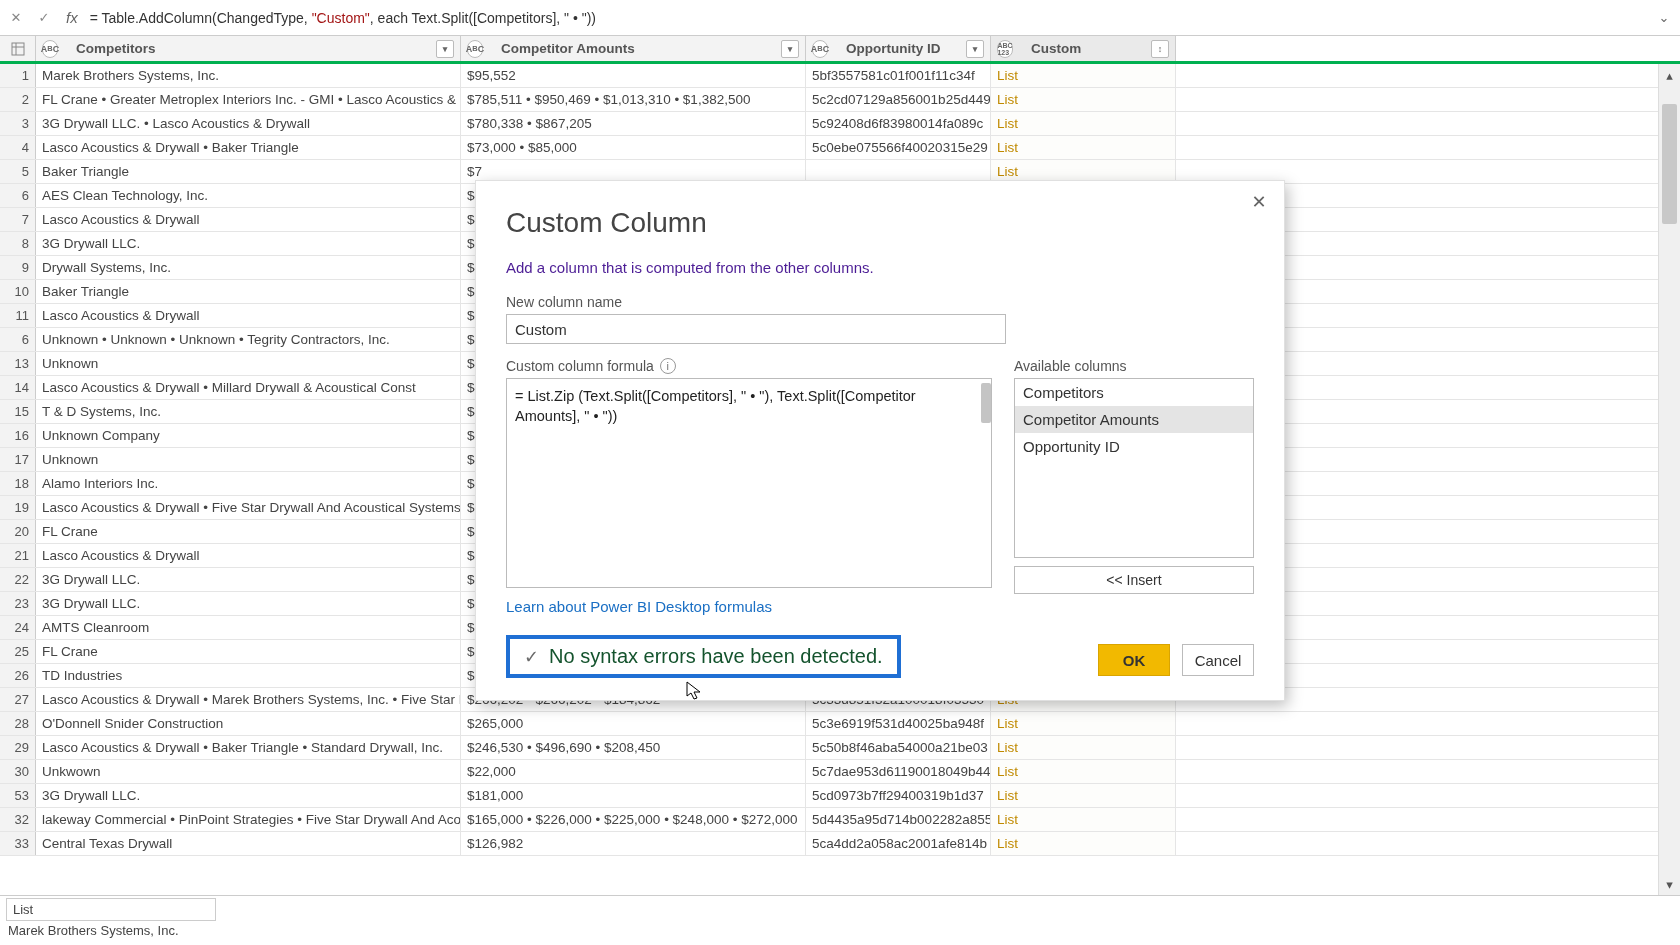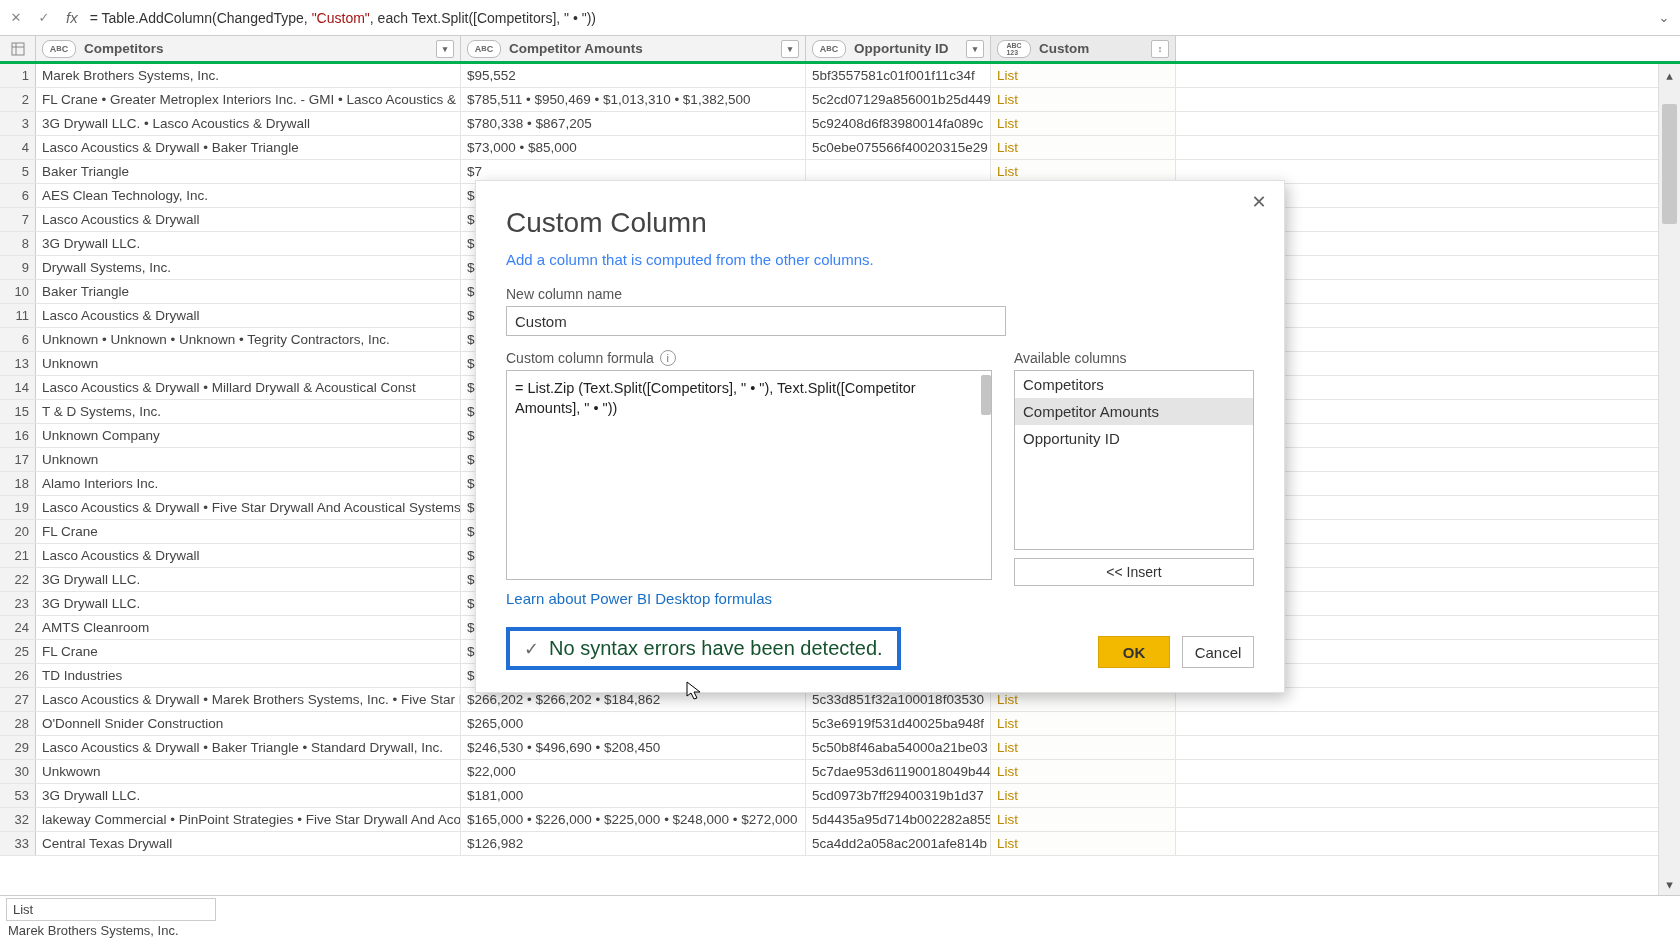--- a/index.html
+++ b/index.html
@@ -11,21 +11,21 @@
 .fx-label { font-style: italic; color: #666; font-size: 15px; padding: 0 4px; }
 .formula-text { flex: 1; font-family: Consolas, monospace; font-size: 14px; color: #333; }
 .formula-text .kw { color: #a31515; }
 .formula-expand { width: 20px; color: #666; text-align: center; }
 
 
 .grid { position: relative; }
 .grid-header { display: flex; height: 28px; border-bottom: 3px solid #00b050; }
 .row-corner { width: 36px; border-right: 1px solid #ccc; background: #f3f3f3; display:flex; align-items:center; justify-content:center; }
 .col-header { display: flex; align-items: center; background: #f3f3f3; border-right: 1px solid #ccc; padding: 0 6px; font-weight: 600; color: #555; font-size: 13.5px; }
-.col-header .type-icon { width: 34px; height: 18px; display:inline-flex; align-items:center; justify-content:center; margin-right: 8px; border:1px solid #bbb; border-radius:8px; font-size:9px; color:#666; background:#fff;}
+.col-header .type-icon { width: 16px; height: 18px; display:inline-flex; align-items:center; justify-content:center; margin-right: 18px; border:1px solid #bbb; border-radius:8px; font-size:9px; color:#666; background:#fff;}
 .col-header .drop { margin-left: auto; width: 18px; height: 18px; border:1px solid #bbb; border-radius:2px; display:flex; align-items:center; justify-content:center; font-size:9px; color:#666; background:#fff;}
 .col-header.custom { background: #eaeaea; }
 .c1 { width: 425px; }
 .c2 { width: 345px; }
 .c3 { width: 185px; }
 .c4 { width: 185px; }
 
 
 .grid-body { }
 .grid-row { display: flex; height: 24px; border-bottom: 1px solid #e5e5e5; }
@@ -41,22 +41,22 @@
 
 
 .vscroll { position:absolute; right:0; top:64px; bottom:50px; width:22px; background:#f0f0f0; border-left:1px solid #ddd; }
 .vscroll .up, .vscroll .down { height:22px; display:flex; align-items:center; justify-content:center; color:#555; }
 .vscroll .thumb { position:absolute; left:3px; right:3px; top:40px; height:120px; background:#c8c8c8; border-radius:2px; }
 
 
 .modal { position:absolute; left:475px; top:180px; width:810px; background:#fff; box-shadow: 3px 5px 14px rgba(0,0,0,.25); border:1px solid #e0e0e0; }
 .modal .close { position:absolute; right:14px; top:10px; width:22px; height:22px; display:flex; align-items:center; justify-content:center; color:#666; font-size:18px; cursor:pointer;}
 .modal-inner { padding: 26px 30px 22px 30px; }
-.modal h1 { font-size: 28px; font-weight: 400; color: #444; margin-bottom: 12px; }
-.modal .desc { font-size: 15px; color: #3b82f6; margin-bottom: 18px; }
+.modal h1 { font-size: 28px; font-weight: 400; color: #444; margin-bottom: 20px; }
+.modal .desc { font-size: 15px; color: #4c1d95; margin-bottom: 18px; }
 .modal label { font-size: 14px; color: #555; display:block; margin-bottom:4px;}
 .col-name-input { width: 500px; height: 30px; border:1px solid #bbb; padding:0 8px; font-size:15px; color:#333; margin-bottom: 14px;}
 .formula-row { display:flex; gap:22px;justify-content:flex-end; }
 .formula-col { flex:1; }
 .formula-label { display:flex; align-items:center; gap:6px; font-size:14px; color:#555; margin-bottom:4px;}
 .info-icon { width:16px; height:16px; border:1px solid #999; border-radius:50%; display:inline-flex; align-items:center; justify-content:center; font-size:11px; color:#777;}
 .formula-box { border:1px solid #bbb; height: 210px; padding:8px; font-family: Consolas, monospace; font-size:14.5px; color:#222; line-height:1.35; position:relative;}
 .formula-box .scroll-stub { position:absolute; right:0; top:4px; width:10px; height:40px; background:#c4c4c4; border-radius:2px;}
 .avail-col { width: 240px; }
 .avail-list { border:1px solid #bbb; height:180px; overflow:auto;}

